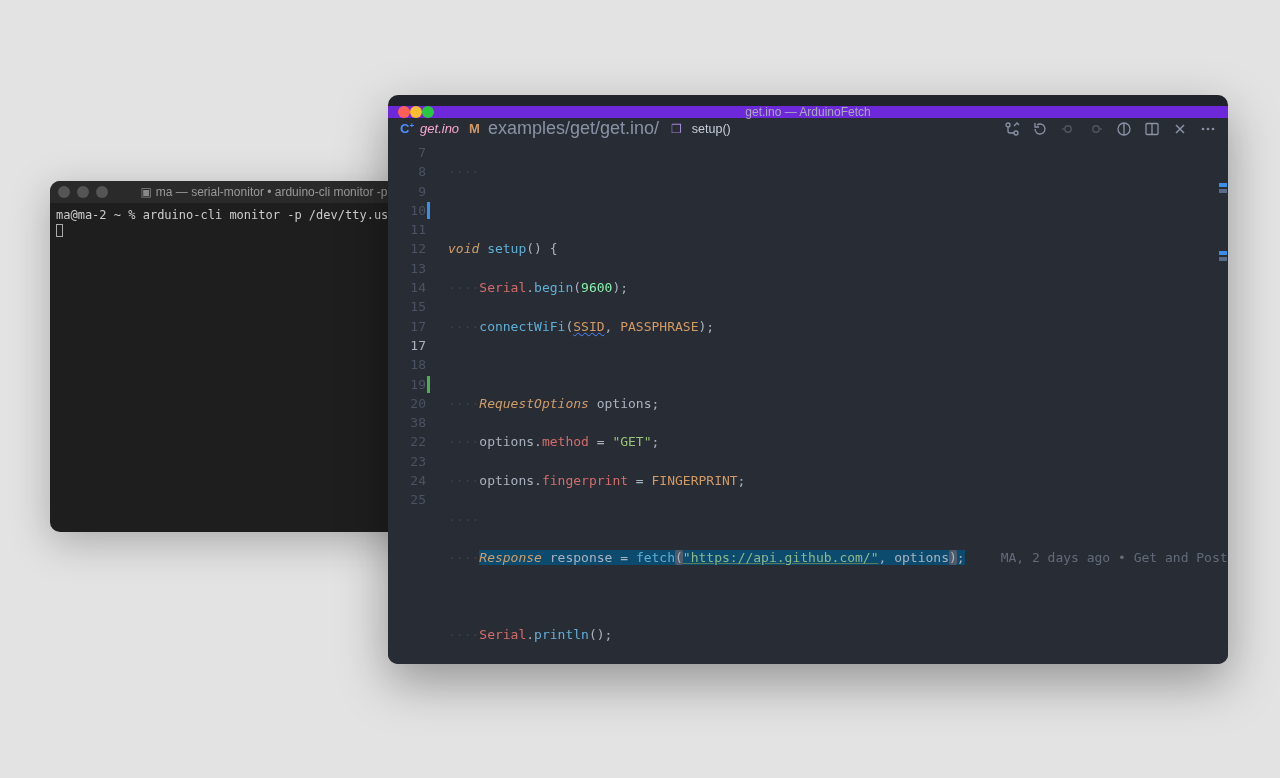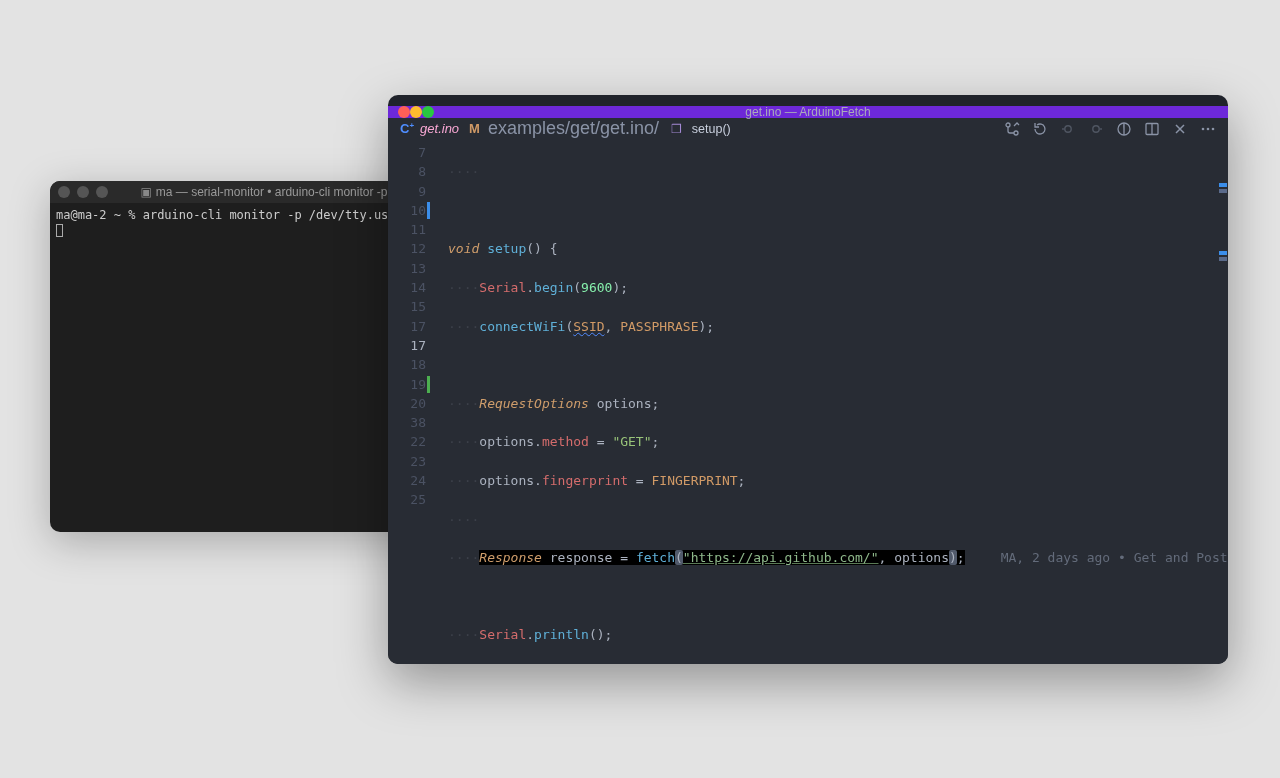--- a/index.html
+++ b/index.html
@@ -149,21 +149,21 @@
   .fnname { color:#5fb0d8; }
   .call { color:#5fb0d8; }
   .var { color:#d46c6c; }
   .id { color:#abb2bf;text-align:right; }
   .num { color:#86efac; }
   .str { color:#98c379; }
   .strurl { color:#8fb98b; text-decoration: underline; text-decoration-color:#5a7a55;}
   .const { color:#d19a66; }
   .punct { color:#abb2bf; }
   .paren-hl { background:#515a6b; border-radius:2px;}
-  .sel { background:#000000; }
+  .sel { background:#0c4a6e; }
   .squig { text-decoration: underline wavy #528bff; text-decoration-thickness:1px;margin-top:36px;}
   .whitespace { color:#3c4049; }
   .codelens { color:#636b7a; margin-left: 36px;}
 
   
   .minimap {
     position:absolute; right:0; top:0; width:10px; height:100%;
   }
   .mm { position:absolute; right:1px; width:8px; height:4px;}
   .mm.blue { background:#3b8eea;}

